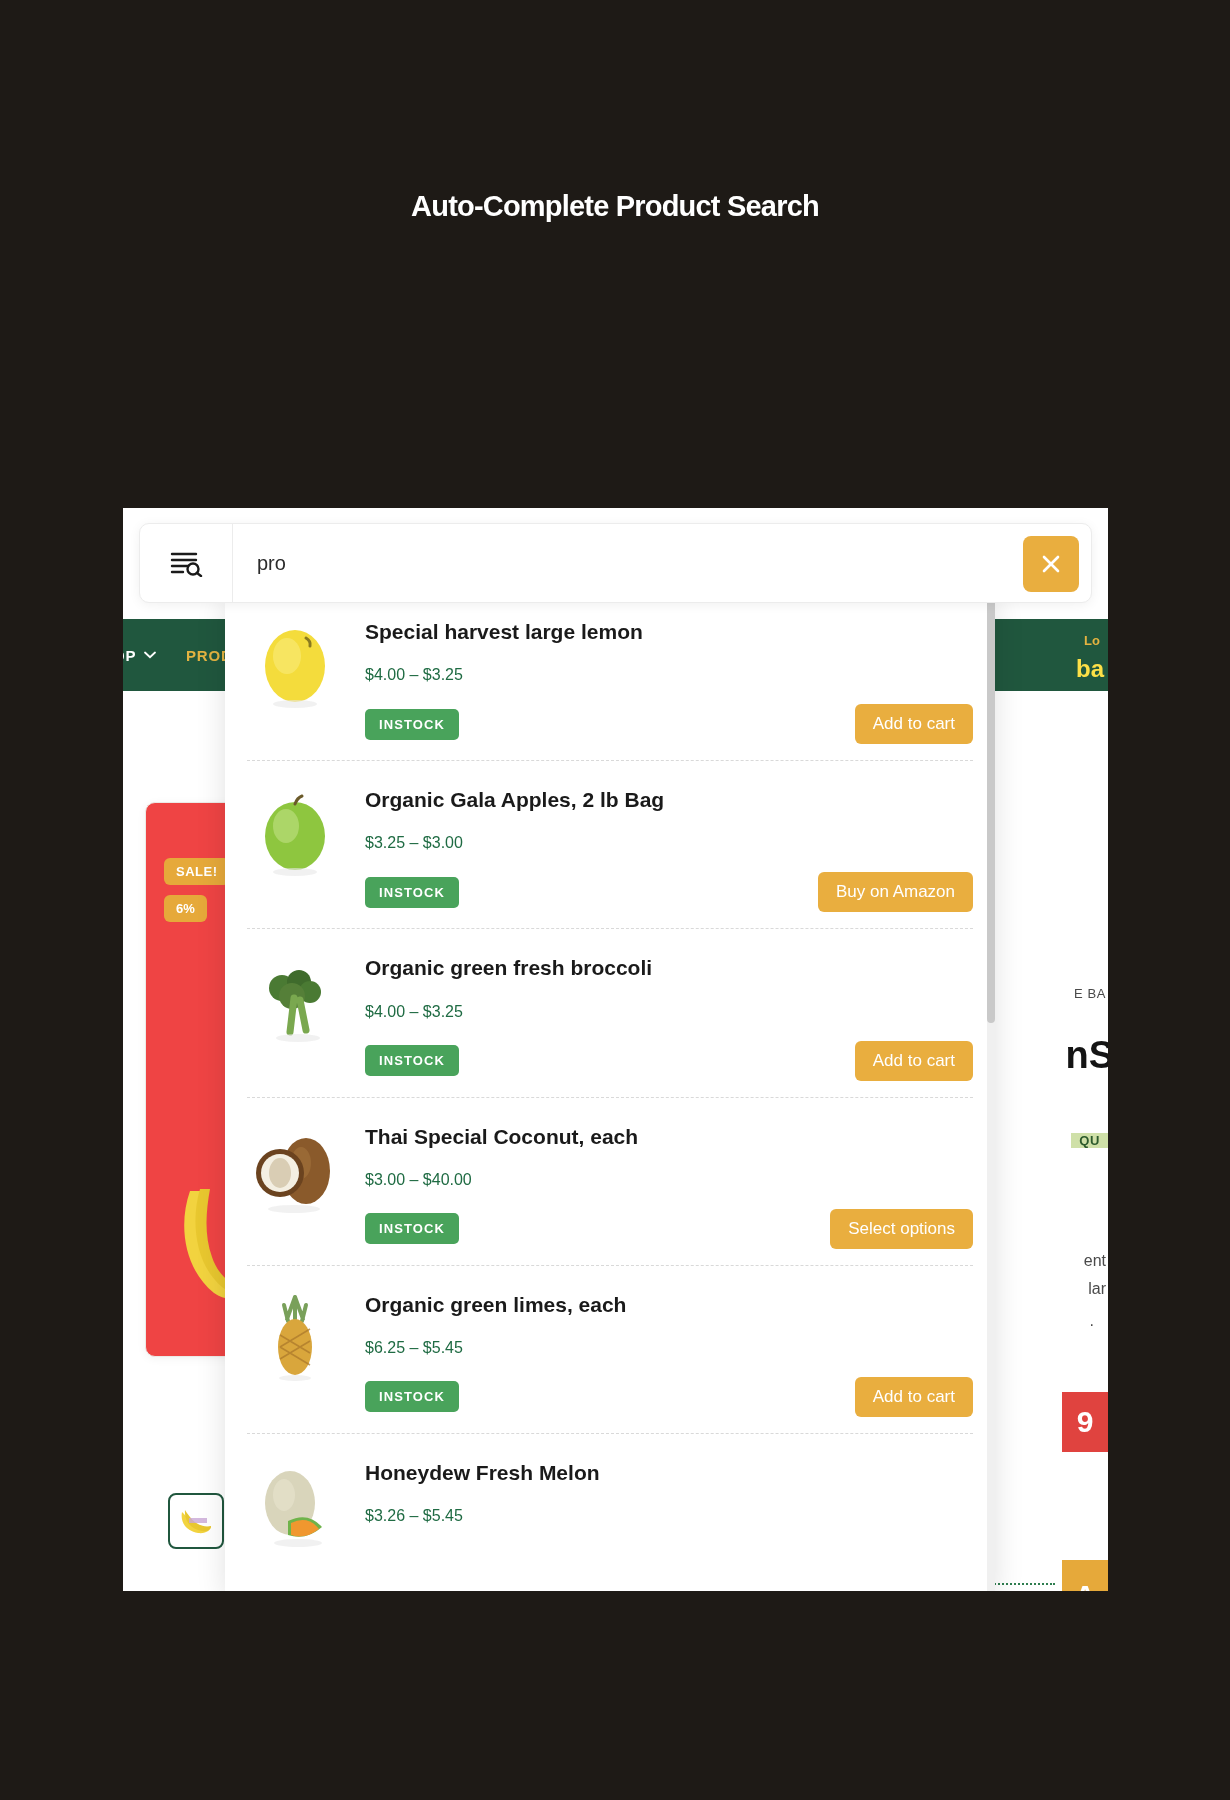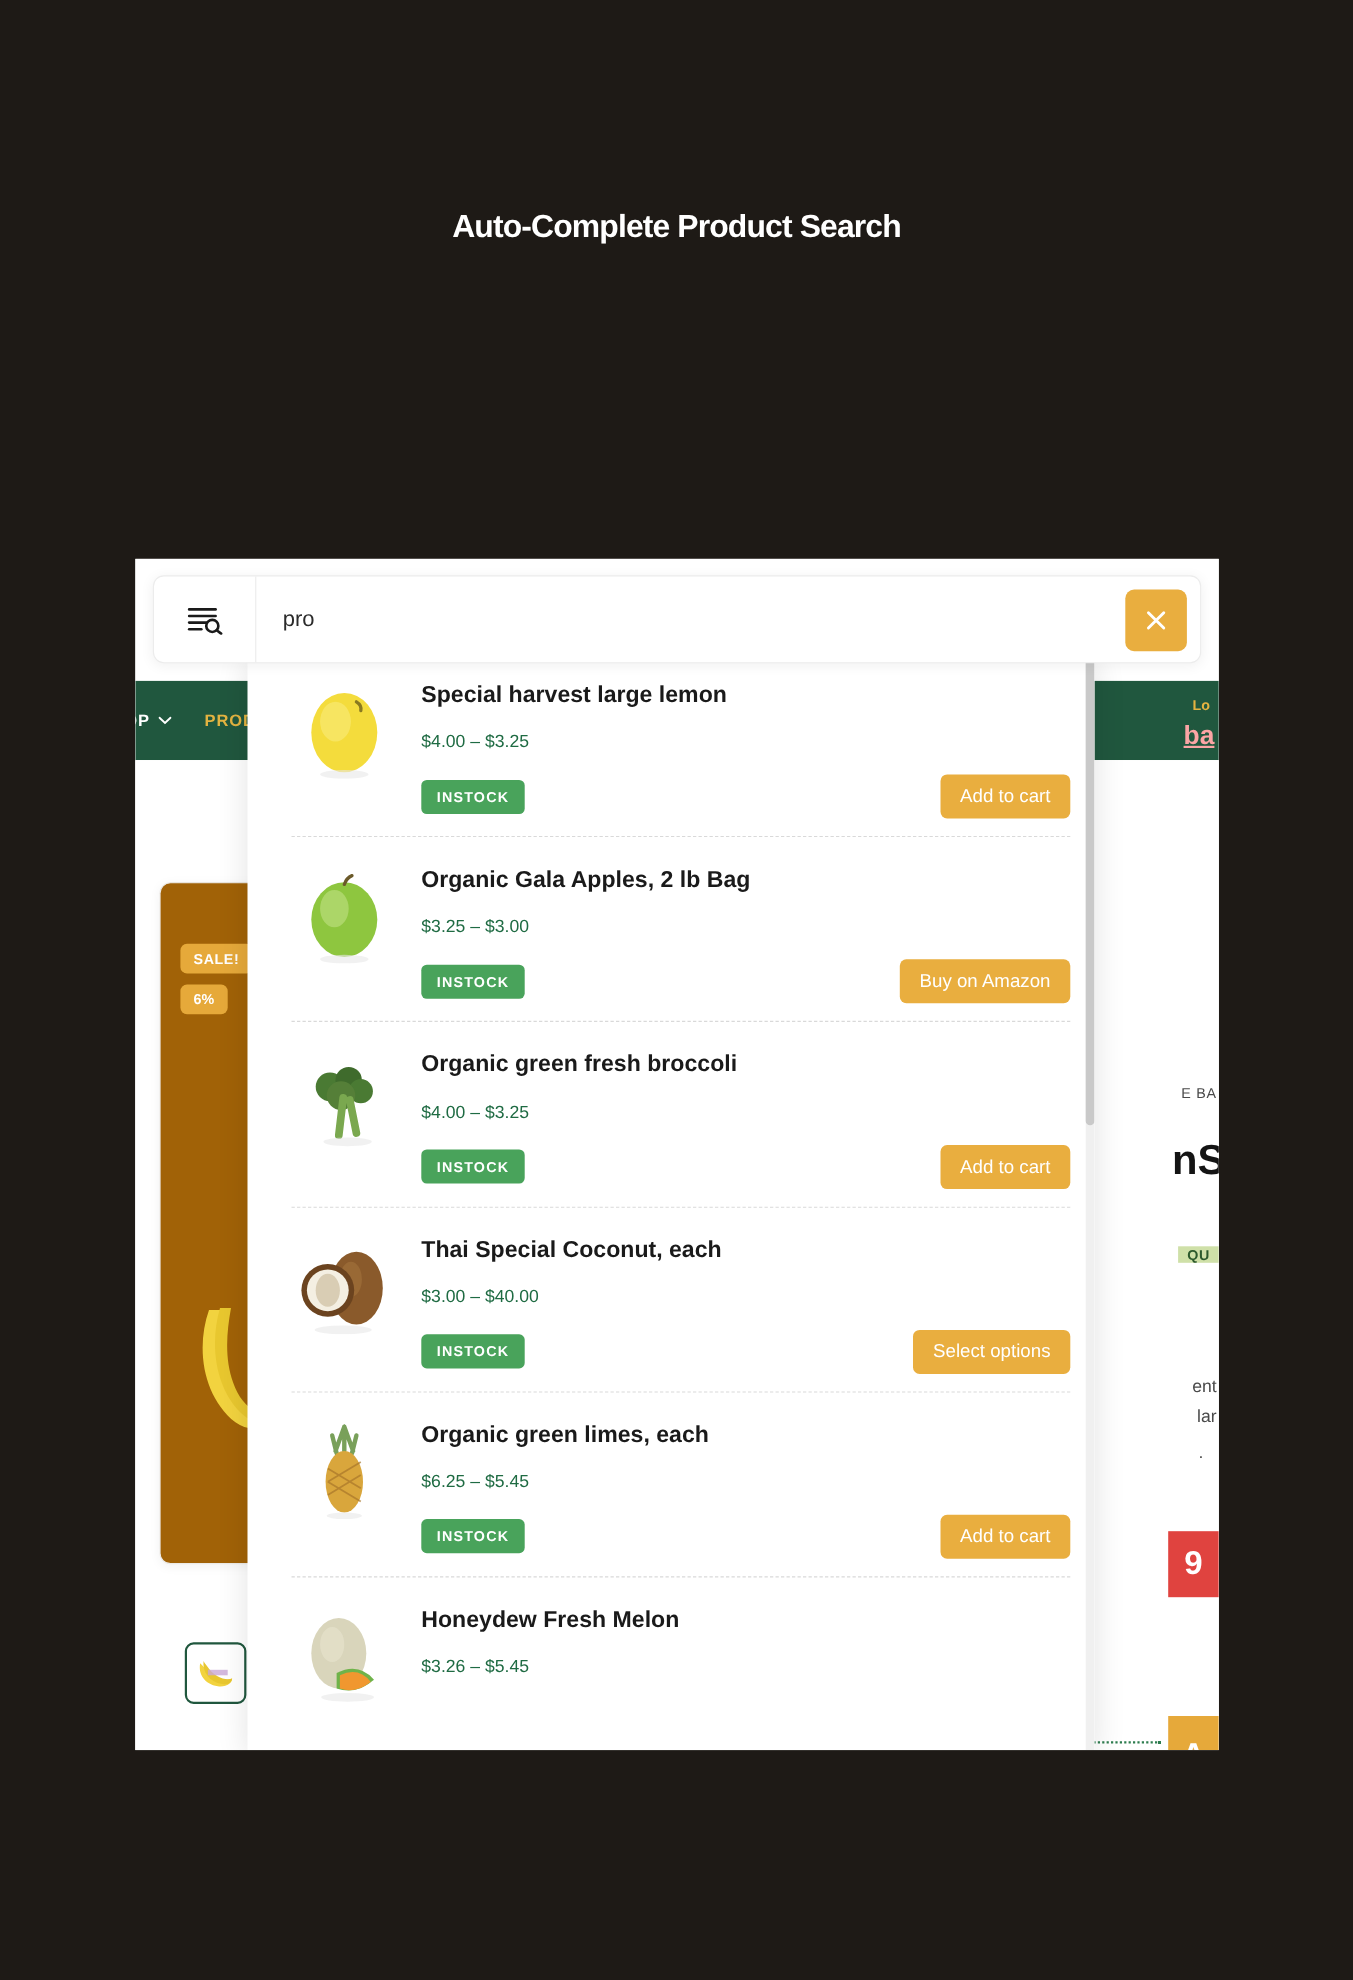--- a/index.html
+++ b/index.html
@@ -63,29 +63,29 @@
   .nav-products {
     position: absolute; left: 63px;
     color: #e3b341; font-size: 15px; font-weight: 700; letter-spacing: .8px;
   }
   .nav-right-gold {
     position: absolute; right: 8px; top: 14px;
     color: #e3b341; font-size: 13px; font-weight: 600;
   }
   .nav-right-white {
     position: absolute; right: 4px; top: 36px;
-    color: #fca5a5; font-size: 24px; font-weight: 800; text-decoration: underline;
+    color: #fde047; font-size: 24px; font-weight: 800;
   }
 
   .store-body { position: absolute; left: 0; top: 183px; width: 985px; bottom: 0; background: #fff; }
 
   .prod-card {
     position: absolute; left: 22px; top: 111px;
-    width: 112px; height: 620px;
-    background: #a16207;
+    width: 112px; height: 555px;
+    background: #ef4444;
     border: 1px solid #eceae6;
     border-radius: 10px;
     box-shadow: 0 2px 10px rgba(0,0,0,.05);
   }
   .badge-sale {
     position: absolute; left: 18px; top: 55px;
     background: #e6a93a; color: #fff;
     font-size: 13px; font-weight: 700;
     padding: 6px 12px; border-radius: 6px;
     letter-spacing: .5px;
@@ -187,21 +187,20 @@
     cursor: pointer;
   }
 
   .results {
     position: absolute; left: 102px; top: 85px;
     width: 770px; height: 1000px;
     background: #ffffff;
     box-shadow: 0 6px 28px rgba(0,0,0,.12);
     z-index: 15;
     overflow: hidden;
-    padding-left: 18px;
   }
   .results-inner { padding: 0 22px; }
   .res-row {
     display: flex; align-items: flex-start;
     padding: 20px 0 16px;
     border-bottom: 1px dashed #d9d9d9;
     min-height: 160px;
   }
   .res-row:last-child { border-bottom: none; }
   .res-thumb {

